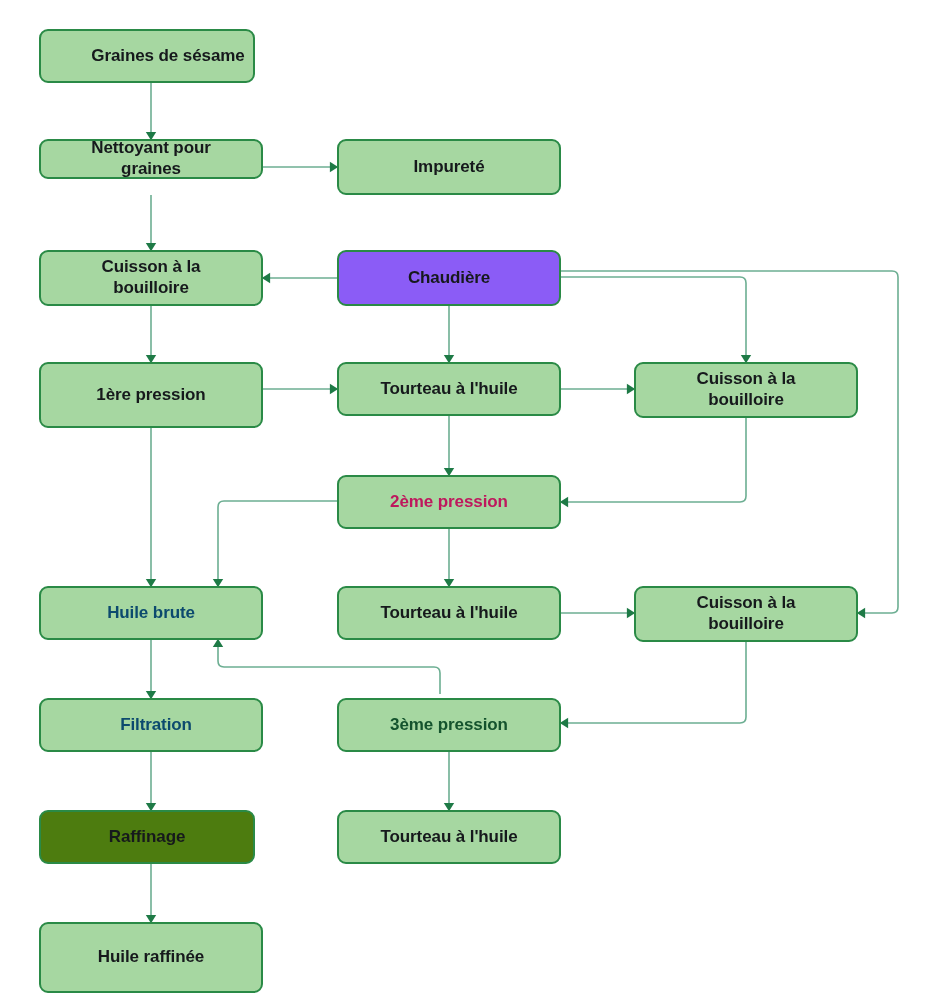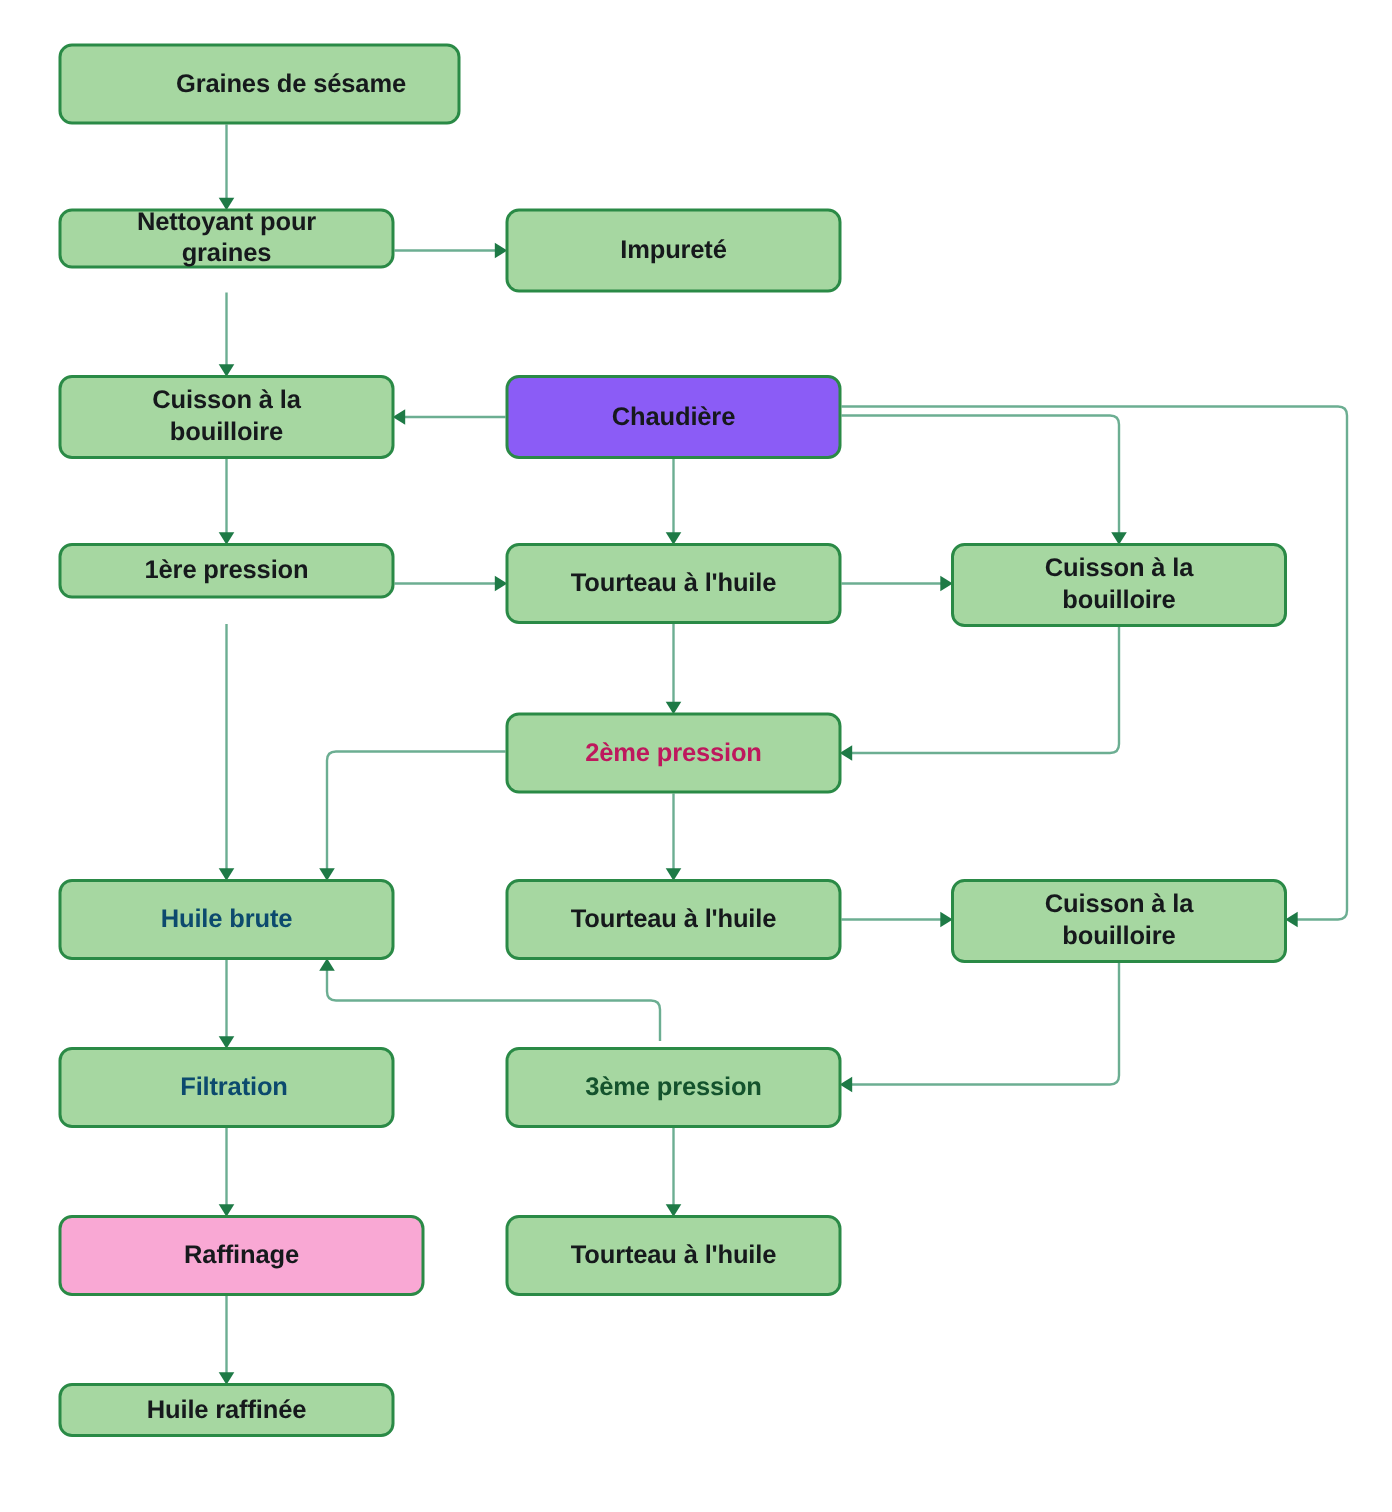--- a/index.html
+++ b/index.html
@@ -85,38 +85,38 @@
       <path d="M151,640 L151,694" fill="none" stroke="#6cae92" stroke-width="1.6"></path>
       <polygon points="151,699.2 145.8,690.88 156.2,690.88" fill="#1e7a46"></polygon>
       <path d="M449,752 L449,806" fill="none" stroke="#6cae92" stroke-width="1.6"></path>
       <polygon points="449,811.2 443.8,802.88 454.2,802.88" fill="#1e7a46"></polygon>
       <path d="M151,752 L151,806" fill="none" stroke="#6cae92" stroke-width="1.6"></path>
       <polygon points="151,811.2 145.8,802.88 156.2,802.88" fill="#1e7a46"></polygon>
       <path d="M151,864 L151,918" fill="none" stroke="#6cae92" stroke-width="1.6"></path>
       <polygon points="151,923.2 145.8,914.88 156.2,914.88" fill="#1e7a46"></polygon>
     </svg>
   <div id="nodes">
-      <div class="node" style="left: 39px; top: 29px; width: 268px; height: 54px; background: rgb(166, 215, 161); border-color: rgb(42, 138, 70); color: rgb(22, 25, 28); padding-left: 48px;">
+      <div class="node" style="left: 39px; top: 29px; width: 216px; height: 54px; background: rgb(166, 215, 161); border-color: rgb(42, 138, 70); color: rgb(22, 25, 28); padding-left: 48px;">
         <span class="node-label">Graines de sésame</span>
       </div>
       <div class="node" style="left: 39px; top: 139px; width: 224px; height: 40px; background: rgb(166, 215, 161); border-color: rgb(42, 138, 70); color: rgb(22, 25, 28);">
         <span class="node-label">Nettoyant pour
 graines</span>
       </div>
       <div class="node" style="left: 337px; top: 139px; width: 224px; height: 56px; background: rgb(166, 215, 161); border-color: rgb(42, 138, 70); color: rgb(22, 25, 28);">
         <span class="node-label">Impureté</span>
       </div>
       <div class="node" style="left: 39px; top: 250px; width: 224px; height: 56px; background: rgb(166, 215, 161); border-color: rgb(42, 138, 70); color: rgb(22, 25, 28);">
         <span class="node-label">Cuisson à la
 bouilloire</span>
       </div>
       <div class="node" style="left: 337px; top: 250px; width: 224px; height: 56px; background: #8b5cf6; border-color: rgb(42, 138, 70); color: rgb(22, 25, 28);">
         <span class="node-label">Chaudière</span>
       </div>
-      <div class="node" style="left: 39px; top: 362px; width: 224px; height: 37px; background: rgb(166, 215, 161); border-color: rgb(42, 138, 70); color: rgb(22, 25, 28);">
+      <div class="node" style="left: 39px; top: 362px; width: 224px; height: 66px; background: rgb(166, 215, 161); border-color: rgb(42, 138, 70); color: rgb(22, 25, 28);">
         <span class="node-label">1ère pression</span>
       </div>
       <div class="node" style="left: 337px; top: 362px; width: 224px; height: 54px; background: rgb(166, 215, 161); border-color: rgb(42, 138, 70); color: rgb(22, 25, 28);">
         <span class="node-label">Tourteau à l'huile</span>
       </div>
       <div class="node" style="left: 634px; top: 362px; width: 224px; height: 56px; background: rgb(166, 215, 161); border-color: rgb(42, 138, 70); color: rgb(22, 25, 28);">
         <span class="node-label">Cuisson à la
 bouilloire</span>
       </div>
       <div class="node" style="left: 337px; top: 475px; width: 224px; height: 54px; background: rgb(166, 215, 161); border-color: rgb(42, 138, 70); color: #be185d;">
@@ -131,23 +131,23 @@
       <div class="node" style="left: 634px; top: 586px; width: 224px; height: 56px; background: rgb(166, 215, 161); border-color: rgb(42, 138, 70); color: rgb(22, 25, 28);">
         <span class="node-label">Cuisson à la
 bouilloire</span>
       </div>
       <div class="node" style="left: 39px; top: 698px; width: 224px; height: 54px; background: rgb(166, 215, 161); border-color: rgb(42, 138, 70); color: #0c4a6e; padding-left: 16px;">
         <span class="node-label">Filtration</span>
       </div>
       <div class="node" style="left: 337px; top: 698px; width: 224px; height: 54px; background: rgb(166, 215, 161); border-color: rgb(42, 138, 70); color: #14532d;">
         <span class="node-label">3ème pression</span>
       </div>
-      <div class="node" style="left: 39px; top: 810px; width: 244px; height: 54px; background: #f9a8d4; border-color: rgb(42, 138, 70); color: rgb(22, 25, 28);">
+      <div class="node" style="left: 39px; top: 810px; width: 216px; height: 54px; background: #4d7c0f; border-color: rgb(42, 138, 70); color: rgb(22, 25, 28);">
         <span class="node-label">Raffinage</span>
       </div>
       <div class="node" style="left: 337px; top: 810px; width: 224px; height: 54px; background: rgb(166, 215, 161); border-color: rgb(42, 138, 70); color: rgb(22, 25, 28);">
         <span class="node-label">Tourteau à l'huile</span>
       </div>
-      <div class="node" style="left: 39px; top: 922px; width: 224px; height: 36px; background: rgb(166, 215, 161); border-color: rgb(42, 138, 70); color: rgb(22, 25, 28);">
+      <div class="node" style="left: 39px; top: 922px; width: 224px; height: 71px; background: rgb(166, 215, 161); border-color: rgb(42, 138, 70); color: rgb(22, 25, 28);">
         <span class="node-label">Huile raffinée</span>
       </div>
     </div>
 </div>
 
 </body></html>

